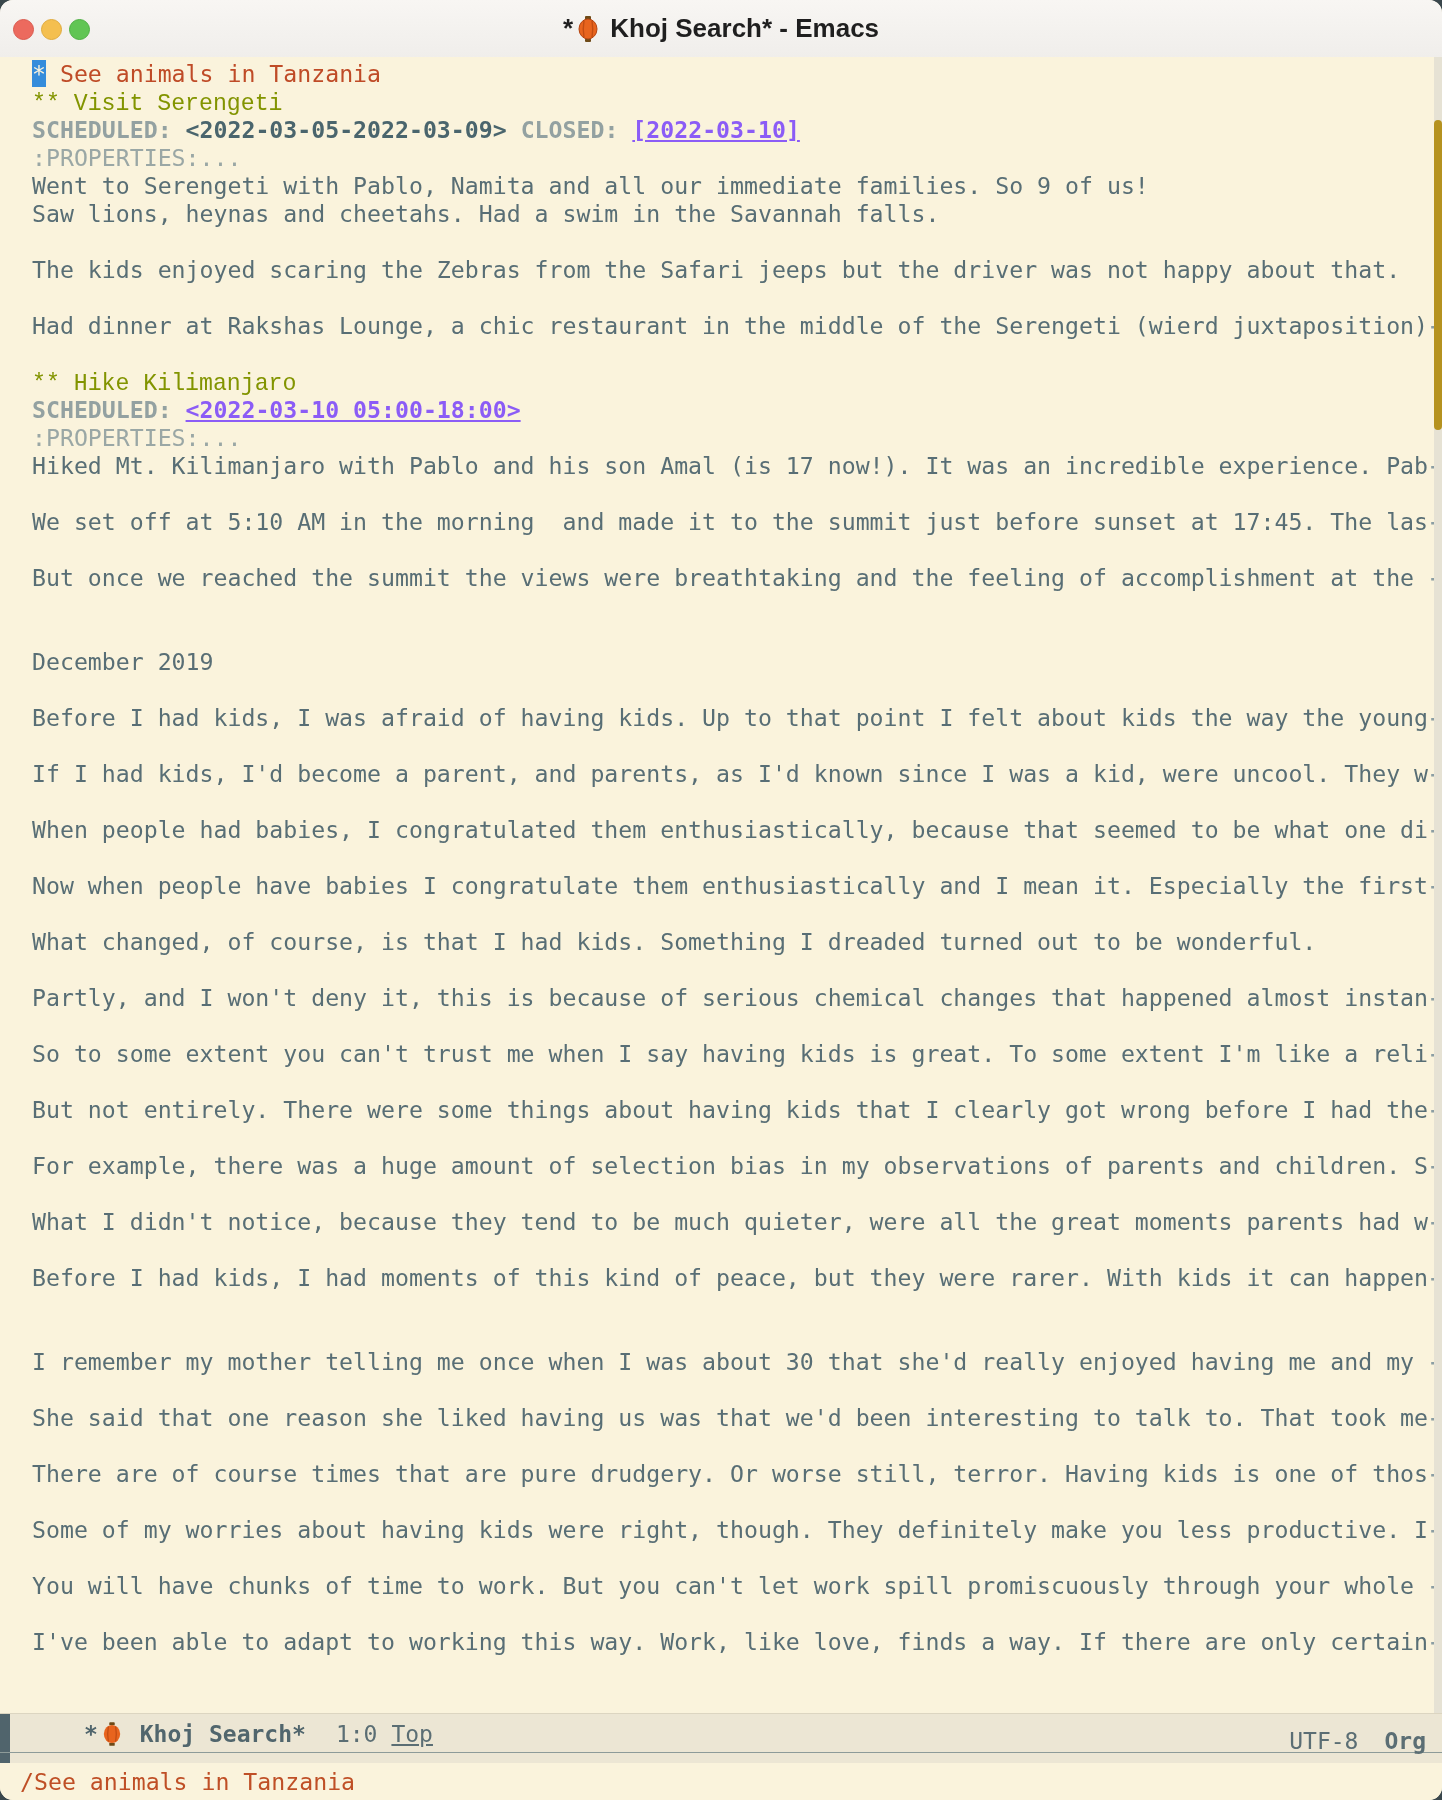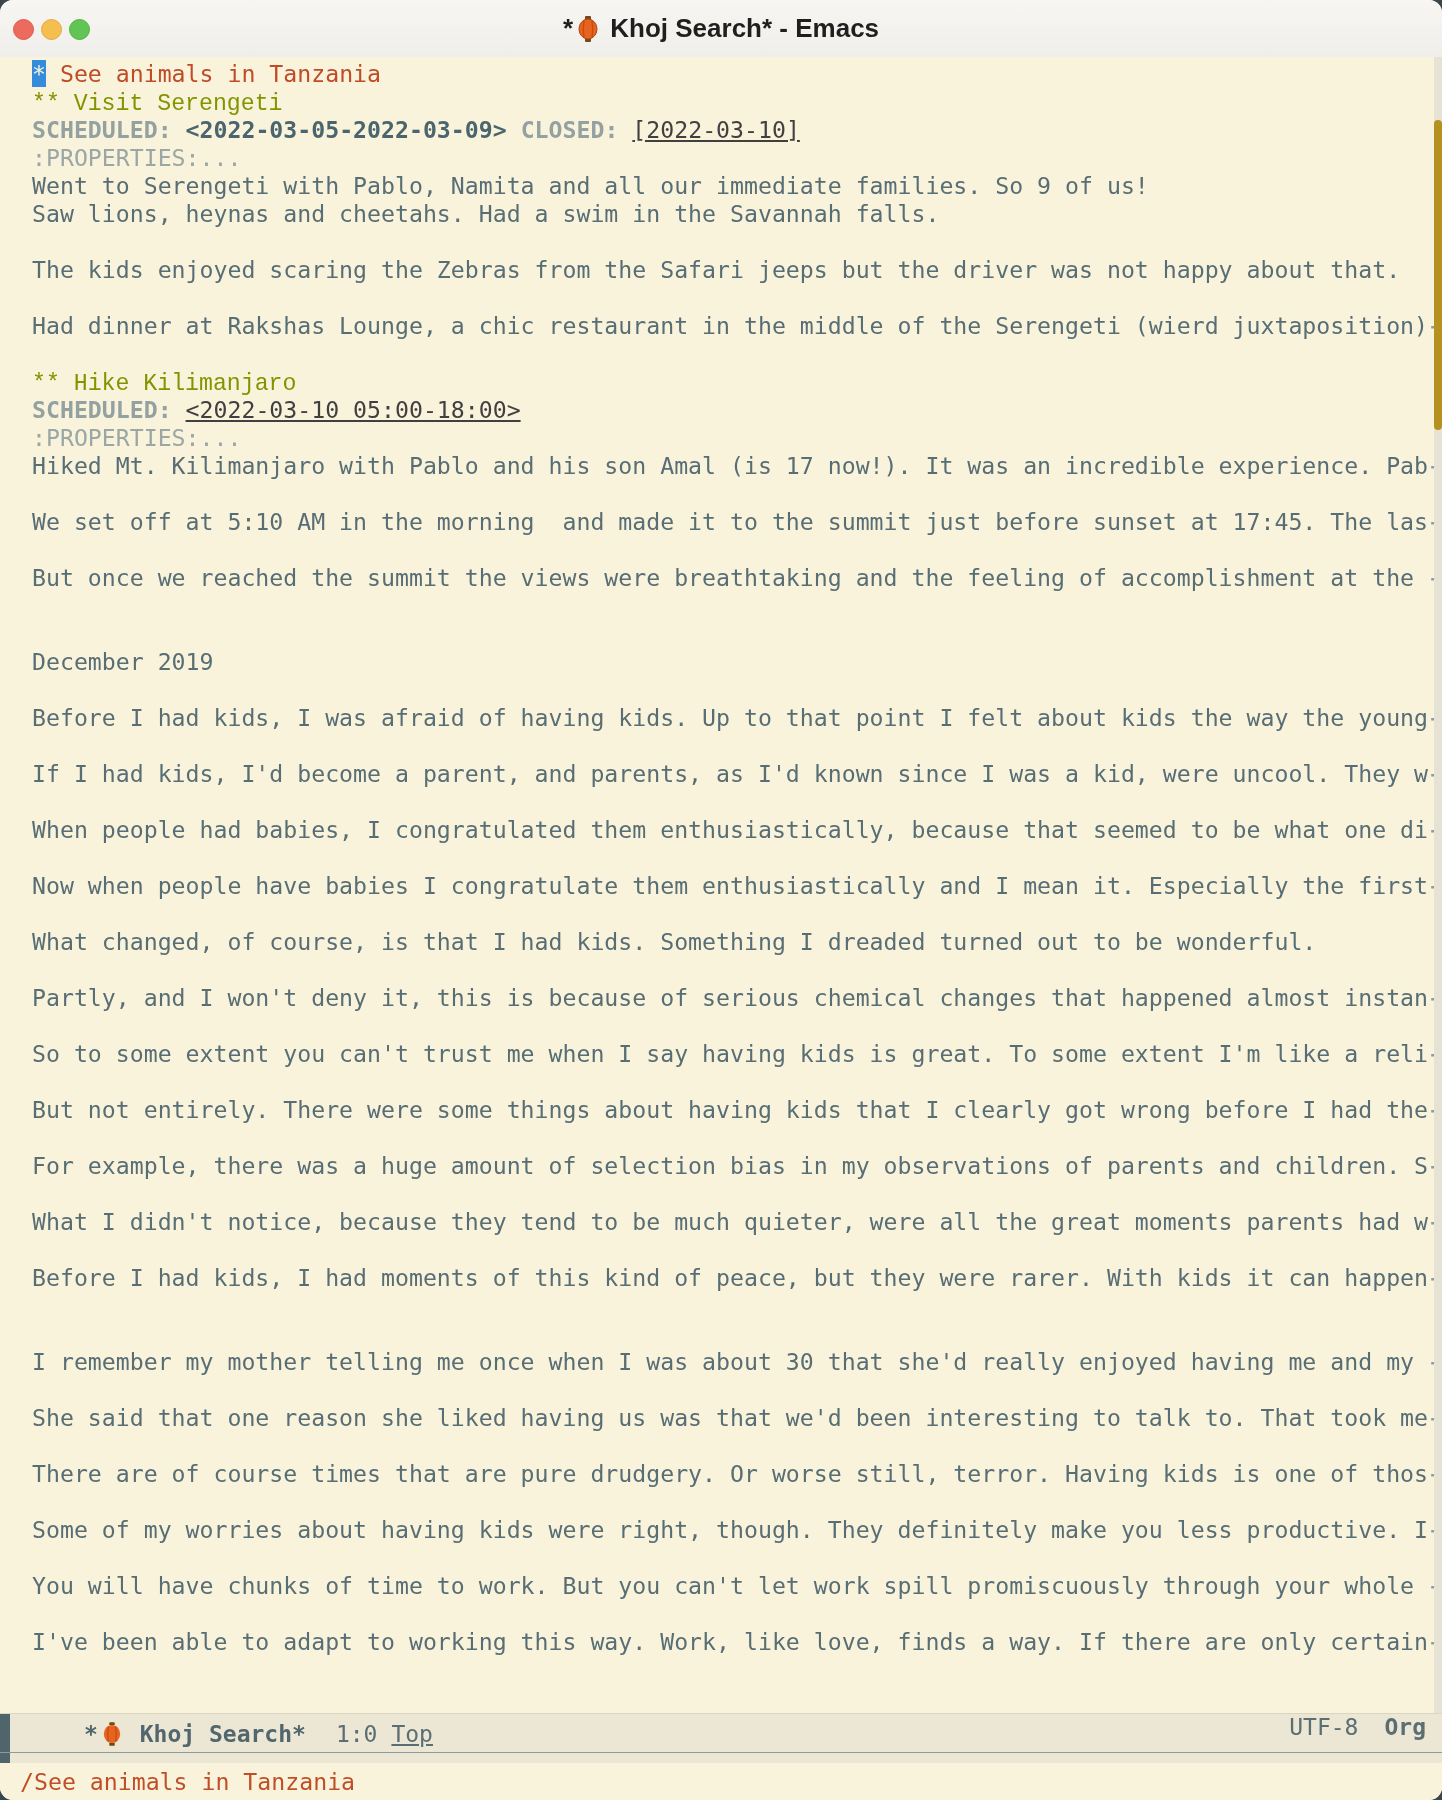--- a/index.html
+++ b/index.html
@@ -19,37 +19,37 @@
   
   .buffer{position:absolute;top:57px;left:0;width:1434px;height:1656px;background:#FAF3DC;
           padding:3px 0 0 20px;box-sizing:border-box;overflow:hidden;
           font-size:23.2px;line-height:28px;color:#586E75;}
   .line{height:28px;white-space:pre;margin-left:12px;}
   .h1{color:#BF4B27;}
   .h2{color:#829400;font-family:Liberation Mono, monospace;}
   .kw{color:#93A1A1;font-weight:bold;}
   .prop{color:#9AA7A5;}
   .dtd{color:#4A656D;font-weight:bold;}
-  .dtb{color:#404040;font-weight:normal;text-decoration:underline;}
+  .dtb{color:#8b5cf6;font-weight:bold;text-decoration:underline;}
   .body{color:#586E75;}
   .cursor{background:#348CDB;color:#FAF3DC;}
   .arrow{color:#8B9EA3;font-family:"DejaVu Sans",sans-serif;font-size:21px;margin-left:2px;}
   
   .scrollbar{position:absolute;top:57px;right:0;width:8px;height:1656px;background:#E6E2D4;}
   .scrollbar .thumb{position:absolute;top:63px;left:0;width:8px;height:310px;background:#B5921F;border-radius:4px;}
   
   .modeline{position:absolute;top:1713px;left:0;right:0;height:50px;background:#ECE6D4;
             border-top:1px solid #DCD5C1;font-size:23px;color:#5B6E74;}
   .modeline .rule{position:absolute;left:0;right:0;top:38px;height:1px;background:#8D9B99;}
   .modeline .bar{position:absolute;left:0;top:0;width:10px;height:50px;background:#50646C;}
   .ml-left{position:absolute;left:84px;top:0;height:40px;display:flex;align-items:center;white-space:pre;}
   .ml-name{font-weight:bold;color:#51666D;}
   .ml-pos{margin-left:30px;}
   .ml-scroll{margin-left:14px;text-decoration:underline;}
-  .ml-right{position:absolute;right:16px;top:0;height:40px;display:flex;align-items:flex-start;white-space:pre;}
+  .ml-right{position:absolute;right:16px;top:0;height:40px;display:flex;align-items:flex-end;white-space:pre;}
   .ml-mode{font-weight:bold;margin-left:26px;}
   
   .minibuffer{position:absolute;top:1763px;left:0;right:0;height:37px;background:#FAF3DC;
               font-size:23.2px;color:#BF4F26;padding-left:20px;display:flex;align-items:center;white-space:pre;}
 </style>
 </head>
 <body>
 
 <div class="window">
 

